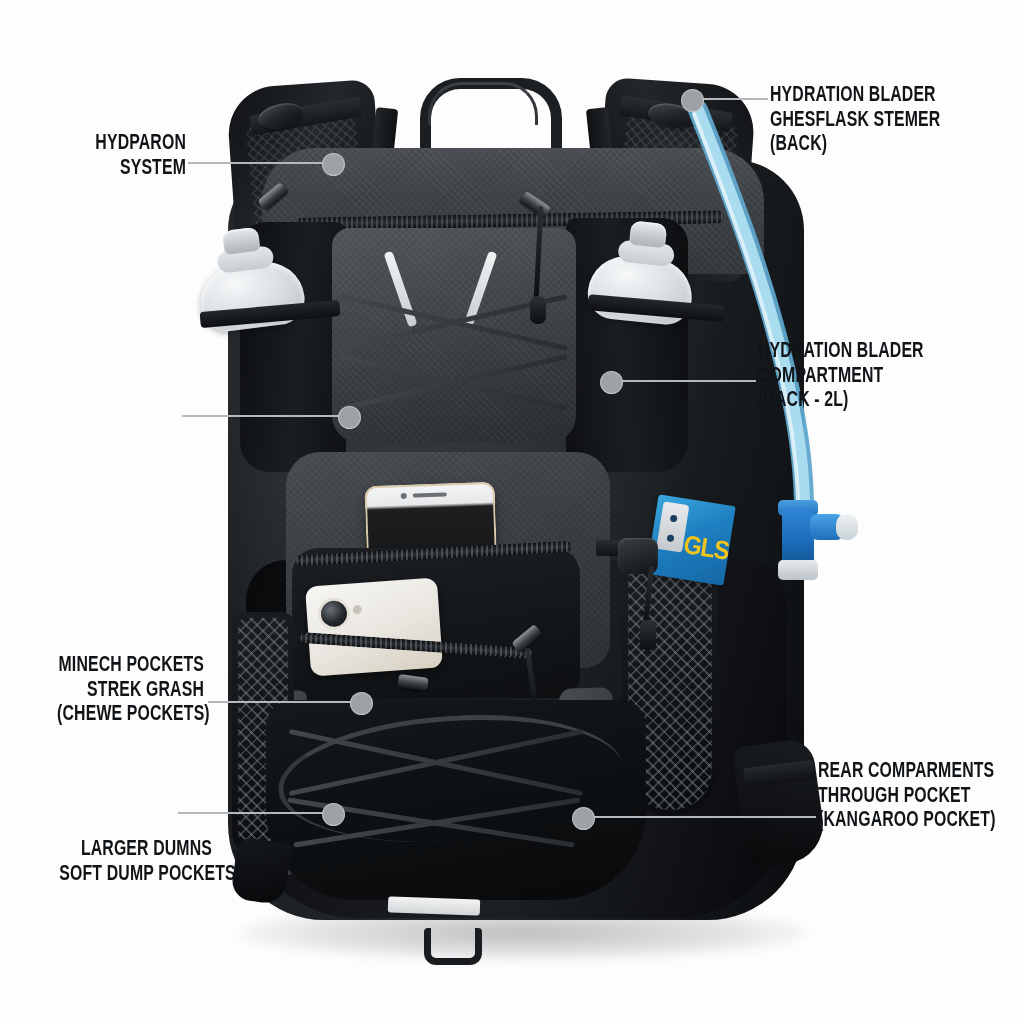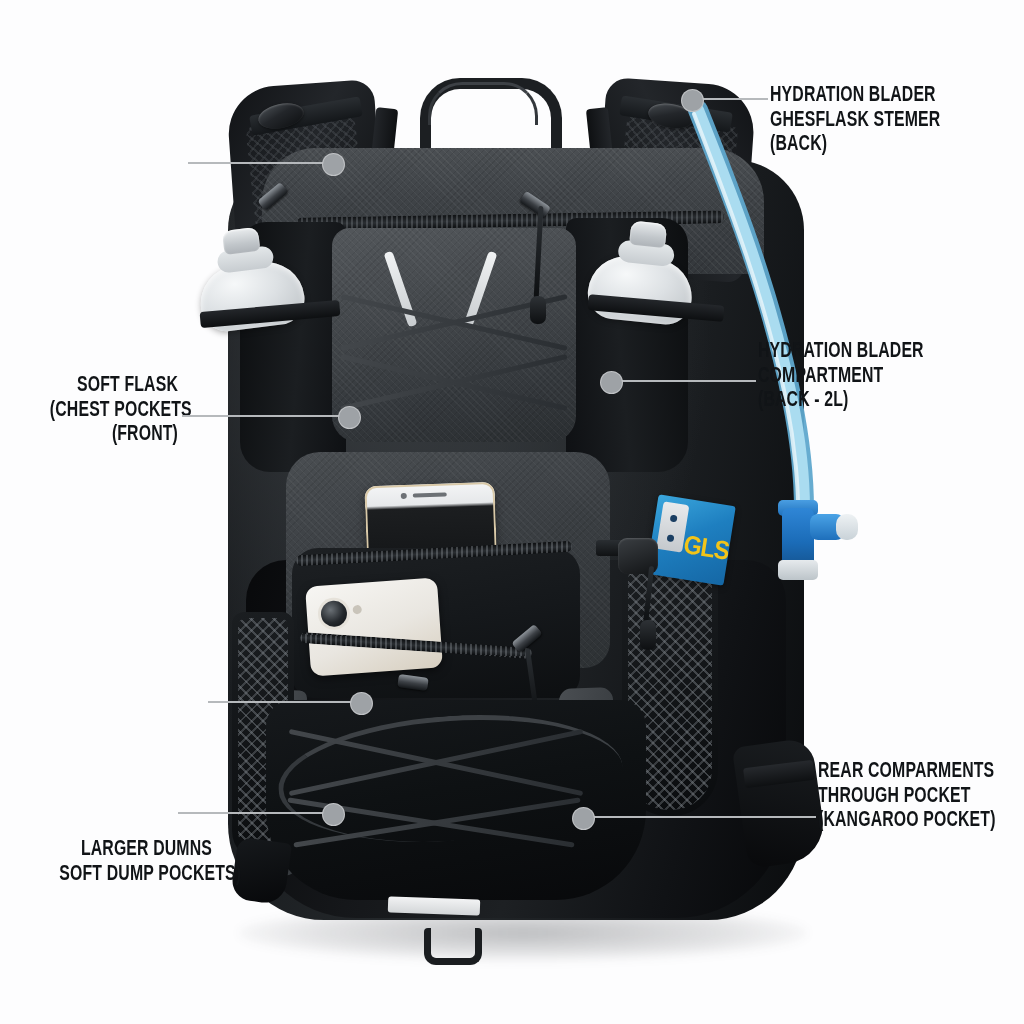--- a/index.html
+++ b/index.html
@@ -496,31 +496,35 @@
     <path d="M 74 14 C 104 92, 144 192, 166 300 C 176 350, 178 390, 178 406" fill="none" stroke="#e2f3fa" stroke-width="4" stroke-linecap="round" opacity="0.9"></path>
   </svg>
   <div id="valve">
     <div class="collar"></div>
     <div class="body"></div>
     <div class="arm"></div>
     <div class="bite"></div>
     <div class="base"></div>
   </div>
 
+  <div class="callout left" id="co-1" style="left:0px;top:130px;width:186px;">
+    <div class="txt" style="width:186px;">HYDPARON</div>
+    <div class="txt" style="width:186px;">SYSTEM</div>
+  </div>
   <div class="lead" style="left:188px;top:162px;width:150px;"></div>
   <div class="dot" style="left:322px;top:153px;"></div>
 
-  <div class="callout left" id="co-2" style="left:0px;top:372px;width:178px;">
-    <div class="txt" style="width:178px;">SOFT FLASK</div>
-    <div class="txt" style="width:178px;">(CHEST POCKETS</div>
-    <div class="txt" style="width:178px;">(FRONT)</div>
-  </div>
   <div class="lead" style="left:182px;top:415px;width:162px;"></div>
   <div class="dot" style="left:338px;top:406px;"></div>
 
+  <div class="callout left" id="co-3" style="left:0px;top:652px;width:204px;">
+    <div class="txt" style="width:204px;">MINECH POCKETS</div>
+    <div class="txt" style="width:204px;">STREK GRASH</div>
+    <div class="txt" style="width:204px;">(CHEWE POCKETS)</div>
+  </div>
   <div class="lead" style="left:208px;top:701px;width:148px;"></div>
   <div class="dot" style="left:350px;top:692px;"></div>
 
   <div class="callout left" id="co-4" style="left:0px;top:836px;width:212px;">
     <div class="txt" style="width:212px;">LARGER DUMNS</div>
     <div class="txt" style="width:212px;">SOFT DUMP POCKETS)</div>
   </div>
   <div class="lead" style="left:178px;top:812px;width:150px;"></div>
   <div class="dot" style="left:322px;top:803px;"></div>
 

